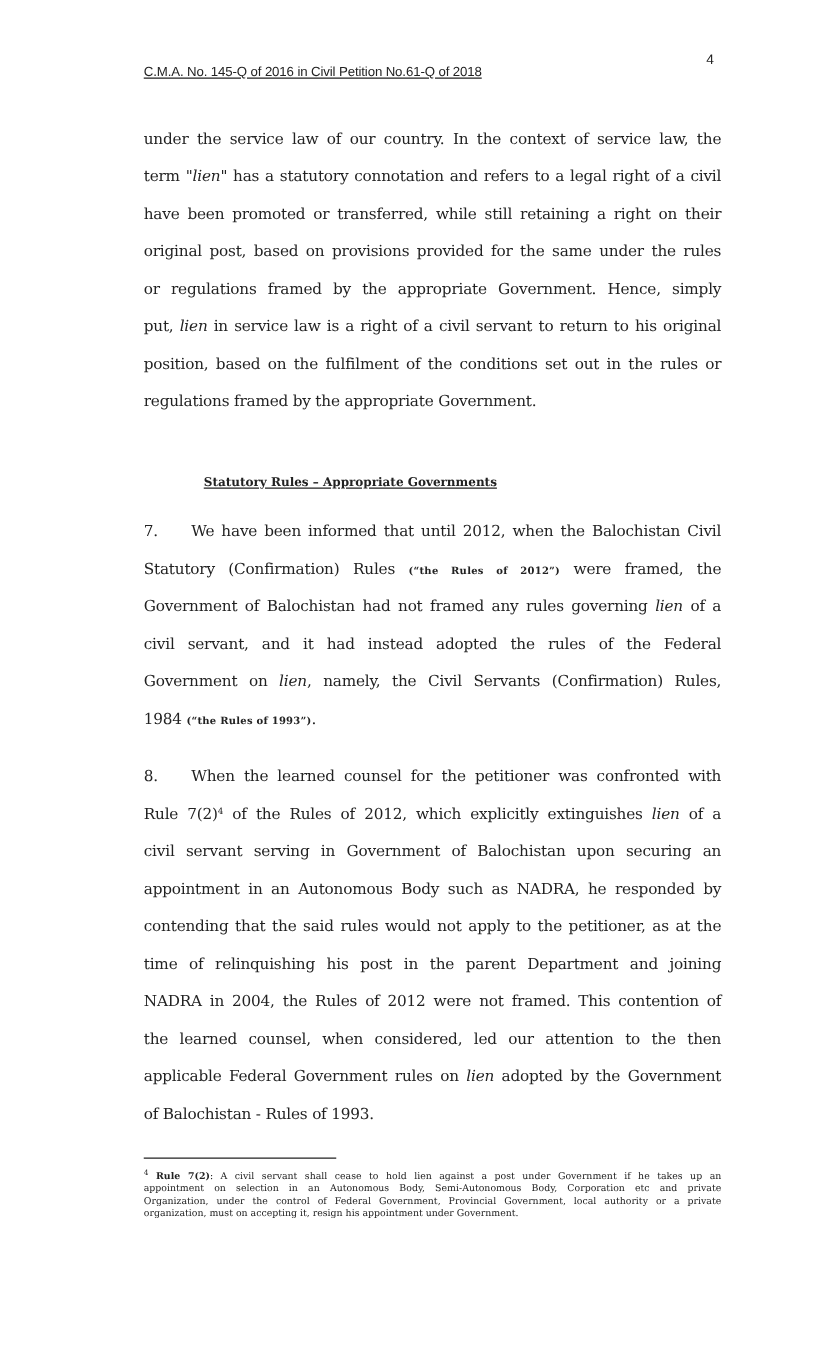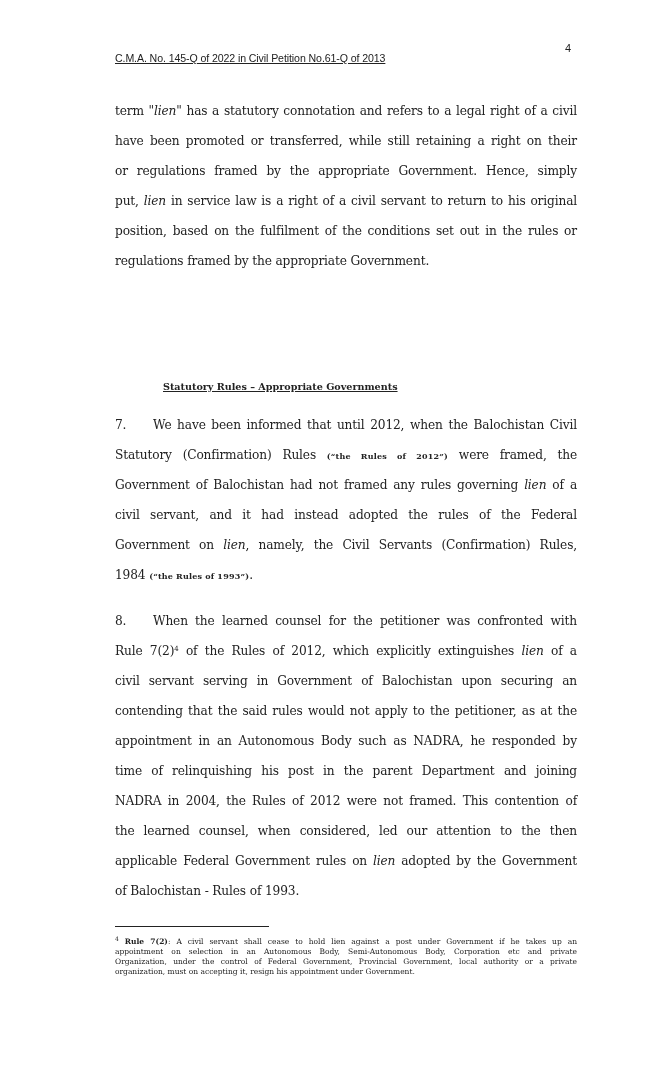--- a/index.html
+++ b/index.html
@@ -20,25 +20,27 @@
     .footnote .ln { display: block; white-space: nowrap; text-align: justify; text-align-last: justify; }
     .footnote .ln.last { text-align-last: left; }
     .footnote b { font-weight: bold; }
     .fn-mark { font-size: 6px; vertical-align: 3px; }
   </style>
 </head>
 <body>
 
 <div class="page">
   <div class="page-num">4</div>
-  <div class="header">C.M.A. No. 145-Q of 2022 in Civil Petition No.61-Q of 2013</div>
+  <div class="header">C.M.A. No. 145-Q of 2016 in Civil Petition No.61-Q of 2018</div>
 
   <div class="body-text" style="top:96px;" id="p-cont">
+      <span class="ln"><span>under the service law of our country. In the context of service law, the</span></span>
       <span class="ln"><span>term </span><em>"lien"</em><span> has a statutory connotation and refers to a legal right of a civil</span></span>
       <span class="ln"><span>have been promoted or transferred, while still retaining a right on their</span></span>
+      <span class="ln"><span>original post, based on provisions provided for the same under the rules</span></span>
       <span class="ln"><span>or regulations framed by the appropriate Government. Hence, simply</span></span>
       <span class="ln"><span>put, </span><em>lien</em><span> in service law is a right of a civil servant to return to his original</span></span>
       <span class="ln"><span>position, based on the fulfilment of the conditions set out in the rules or</span></span>
       <span class="ln last"><span>regulations framed by the appropriate Government.</span></span>
     </div>
 
   <div class="heading">Statutory Rules – Appropriate Governments</div>
 
   <div class="body-text" style="top:410px;" id="p7">
       <span class="ln" style="text-align-last: justify;"><span class="para-num">7.</span><span>We have been informed that until 2012, when the Balochistan Civil</span></span>
@@ -46,22 +48,22 @@
       <span class="ln"><span>Government of Balochistan had not framed any rules governing </span><em>lien</em><span> of a</span></span>
       <span class="ln"><span>civil servant, and it had instead adopted the rules of the Federal</span></span>
       <span class="ln"><span>Government on </span><em>lien</em><span>, namely, the Civil Servants (Confirmation) Rules,</span></span>
       <span class="ln last"><span>1984 </span><span class="def">(“the Rules of 1993”)</span><span>.</span></span>
     </div>
 
   <div class="body-text" style="top:606px;" id="p8">
       <span class="ln" style="text-align-last: justify;"><span class="para-num">8.</span><span>When the learned counsel for the petitioner was confronted with</span></span>
       <span class="ln"><span>Rule 7(2)</span><sup>4</sup><span> of the Rules of 2012, which explicitly extinguishes </span><em>lien</em><span> of a</span></span>
       <span class="ln"><span>civil servant serving in Government of Balochistan upon securing an</span></span>
+      <span class="ln"><span>appointment in an Autonomous Body such as NADRA, he responded by</span></span>
       <span class="ln"><span>contending that the said rules would not apply to the petitioner, as at the</span></span>
-      <span class="ln"><span>appointment in an Autonomous Body such as NADRA, he responded by</span></span>
       <span class="ln"><span>time of relinquishing his post in the parent Department and joining</span></span>
       <span class="ln"><span>NADRA in 2004, the Rules of 2012 were not framed. This contention of</span></span>
       <span class="ln"><span>the learned counsel, when considered, led our attention to the then</span></span>
       <span class="ln"><span>applicable Federal Government rules on </span><em>lien</em><span> adopted by the Government</span></span>
       <span class="ln last"><span>of Balochistan - Rules of 1993.</span></span>
     </div>
 
   <div class="fn-rule"></div>
   <div class="footnote" id="fn">
       <span class="ln"><span class="fn-mark">4</span> <b>Rule 7(2)</b><span>: A civil servant shall cease to hold lien against a post under Government if he takes up an</span></span>

